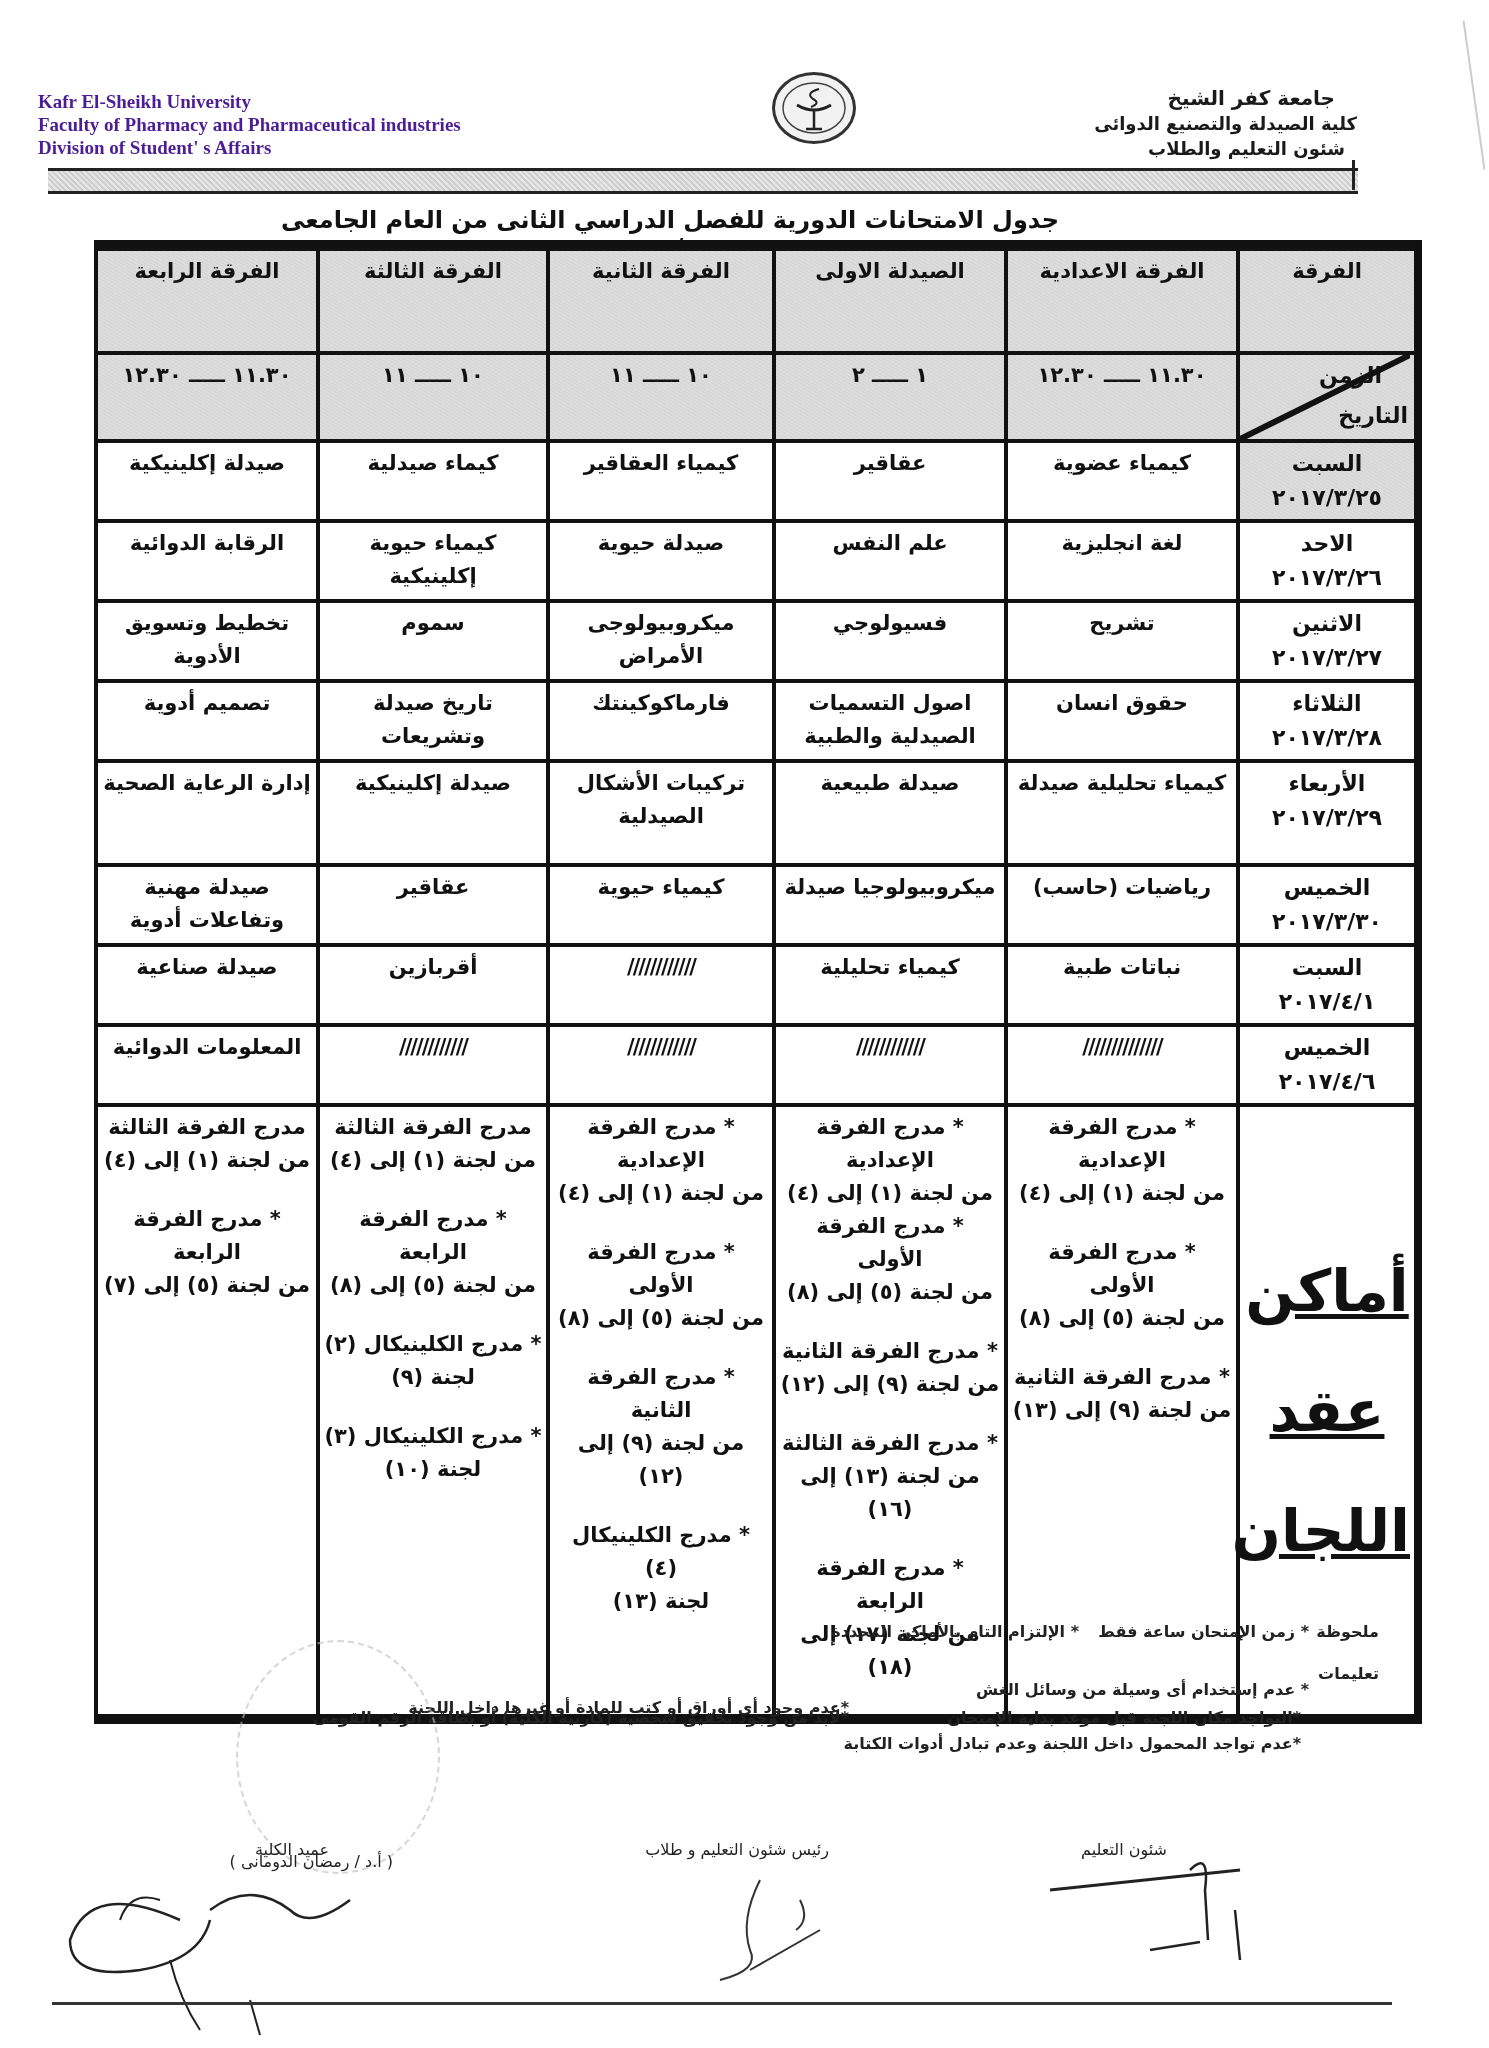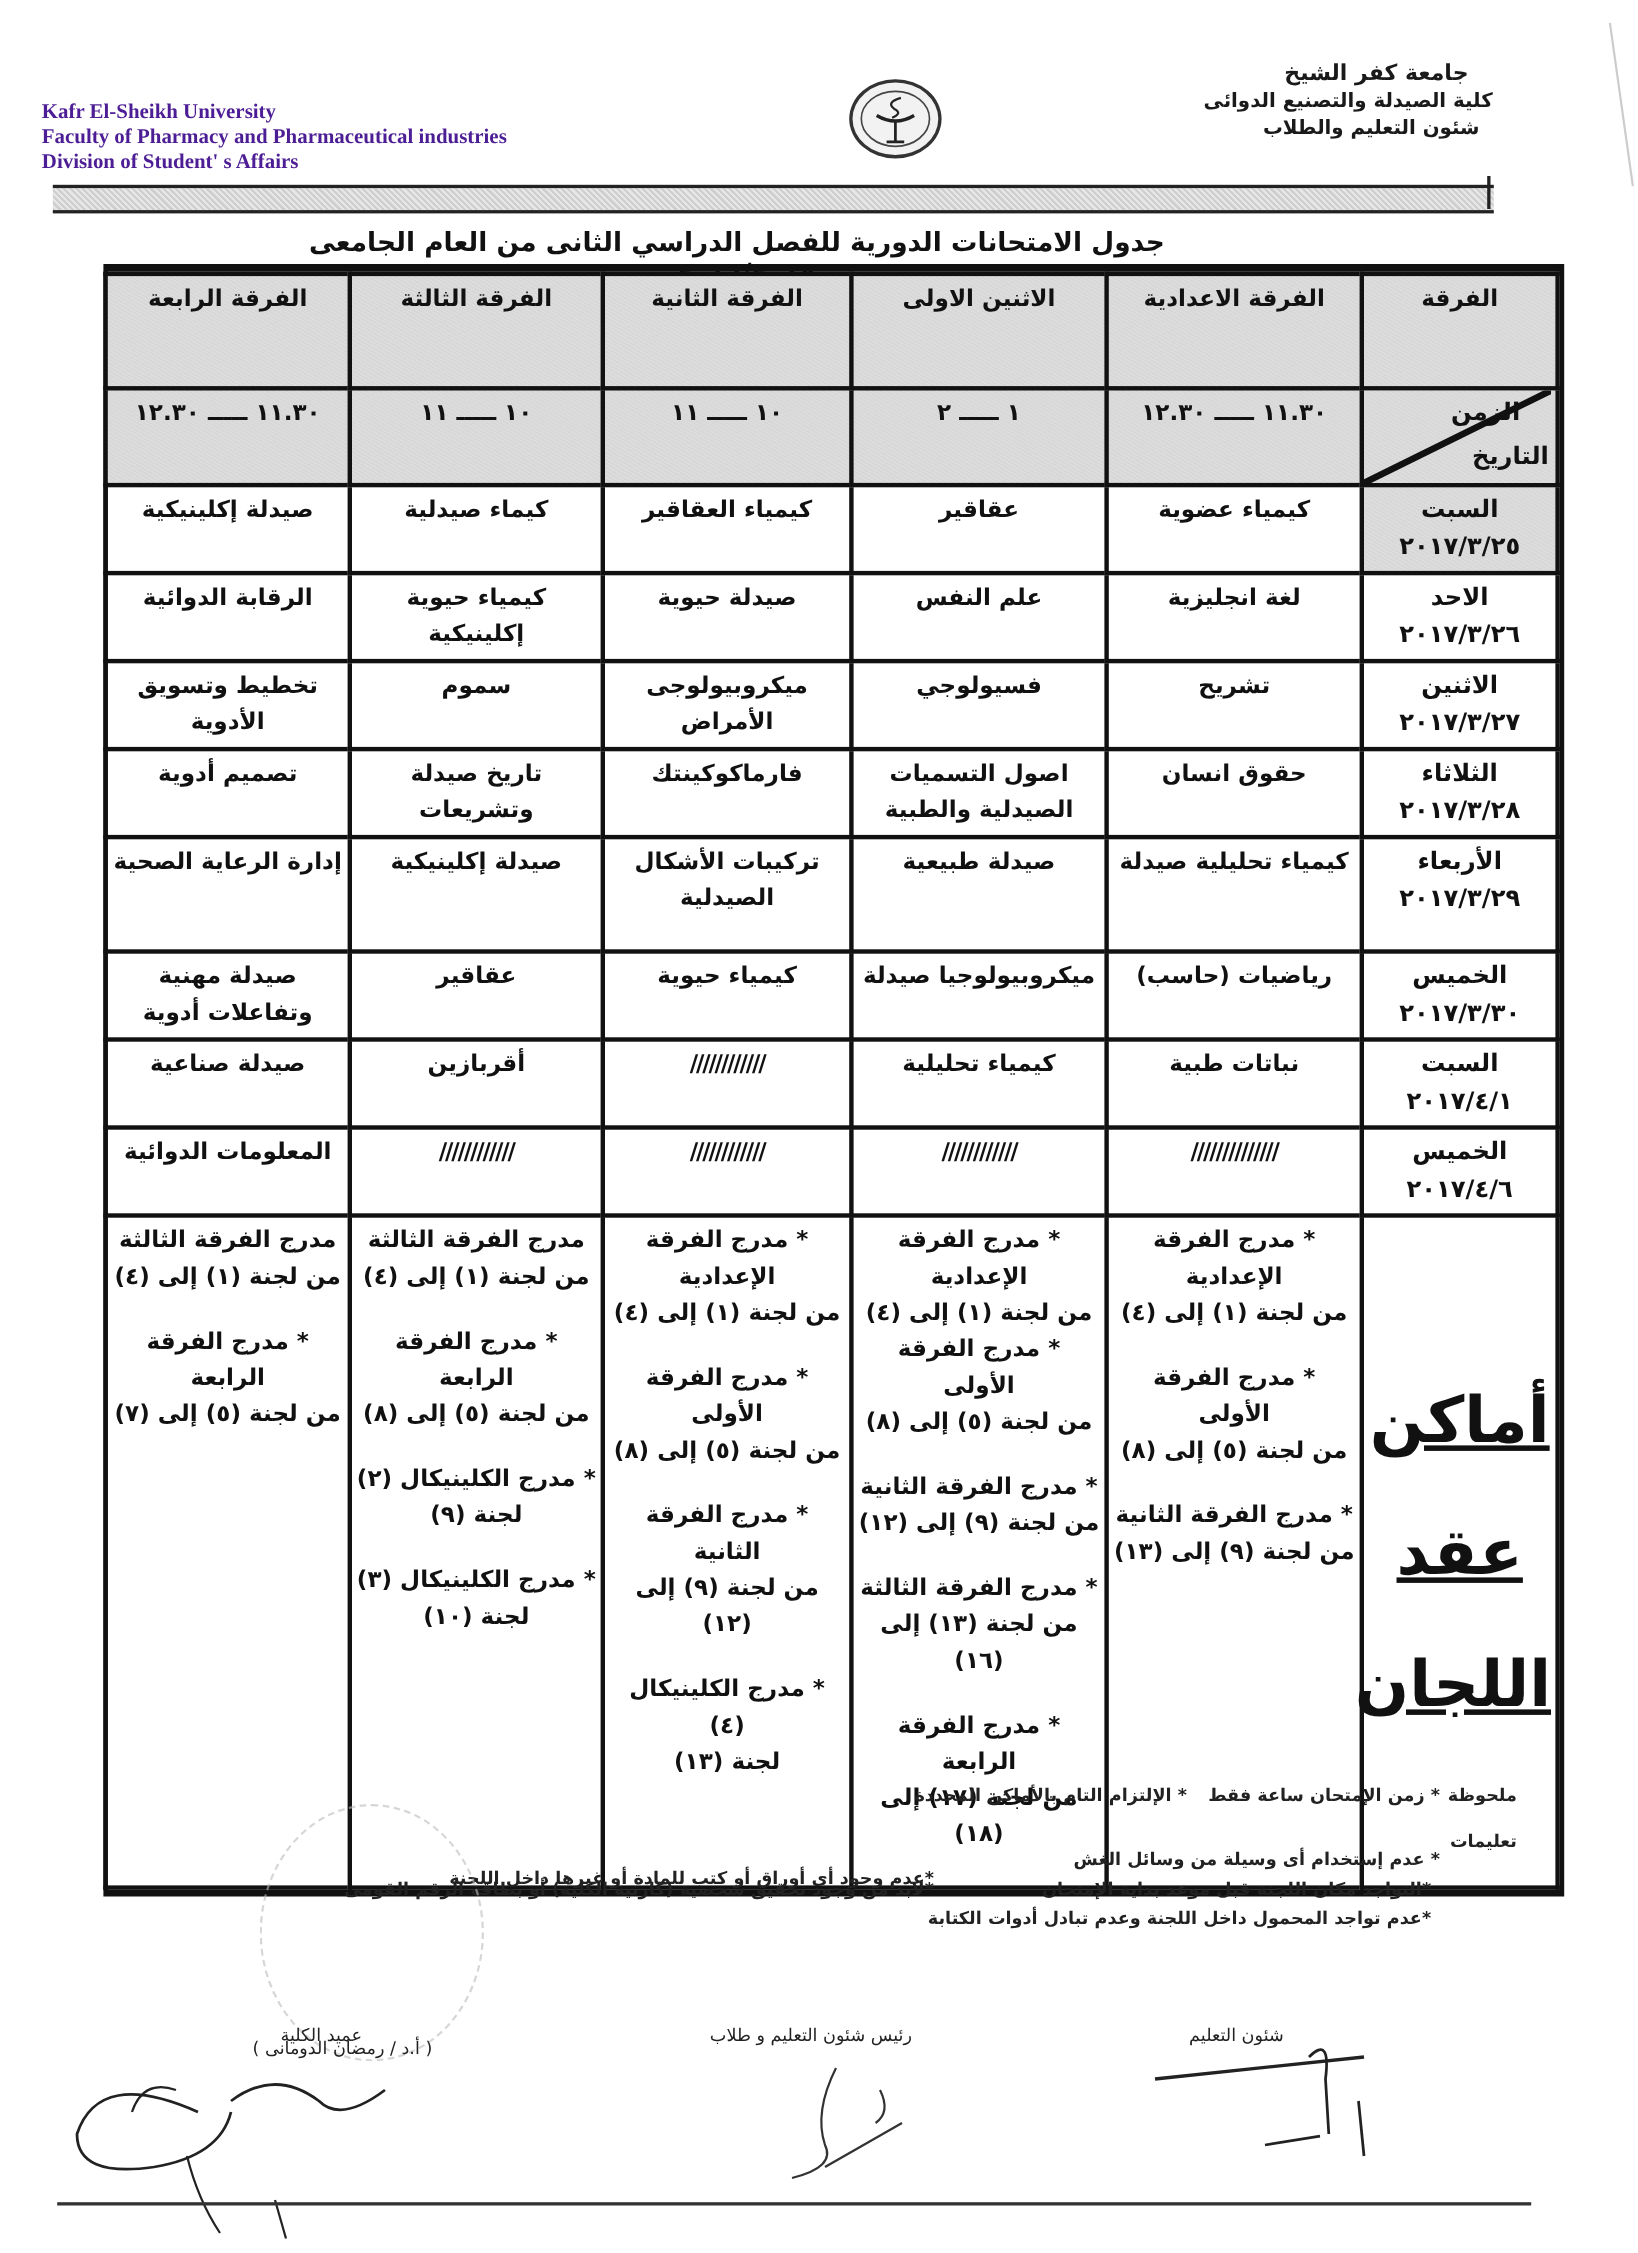--- a/index.html
+++ b/index.html
@@ -8,21 +8,21 @@
     background: #ffffff; color: #111;
     font-family: "DejaVu Sans", sans-serif;
   }
   .en-header {
     position: absolute; left: 38px; top: 90px;
     font-family: "Liberation Serif", serif; font-size: 19px; line-height: 23px;
     font-weight: bold; color: #4c1d95; direction: ltr;
   }
   .en-header div { white-space: nowrap; }
   .ar-header {
-    position: absolute; right: 132px; top: 54px; direction: rtl;
+    position: absolute; right: 132px; top: 86px; direction: rtl;
     font-family: "DejaVu Sans", sans-serif; font-size: 18px; line-height: 25px;
     font-weight: bold; text-align: right; color: #1a1a1a;
   }
   .ar-header .l1 { font-size: 20px; margin-right: 22px; }
   .ar-header .l3 { margin-right: 12px; }
   .logo {
     position: absolute; left: 772px; top: 72px; width: 84px; height: 72px;
     border: 3px solid #333; border-radius: 50%; box-sizing: border-box;
     background: #f2f2f2;
   }
@@ -126,21 +126,21 @@
         <col style="width:232px">
         <col style="width:232px">
         <col style="width:226px">
         <col style="width:230px">
         <col style="width:222px">
     </colgroup>
     <tbody>
         <tr class="head-row">
       <td class="shade">الفرقة</td>
       <td class="shade">الفرقة الاعدادية</td>
-      <td class="shade">الاثنين الاولى</td>
+      <td class="shade">الصيدلة الاولى</td>
       <td class="shade">الفرقة الثانية</td>
       <td class="shade">الفرقة الثالثة</td>
       <td class="shade">الفرقة الرابعة</td>
     </tr>
     <tr class="time-row">
       <td class="shade diag-cell">
         <svg width="170" height="84" viewBox="0 0 170 84" preserveAspectRatio="none">
           <line x1="170" y1="0" x2="0" y2="84" stroke="#111" stroke-width="6"></line>
         </svg>
         <span class="zaman">الزمن</span>

